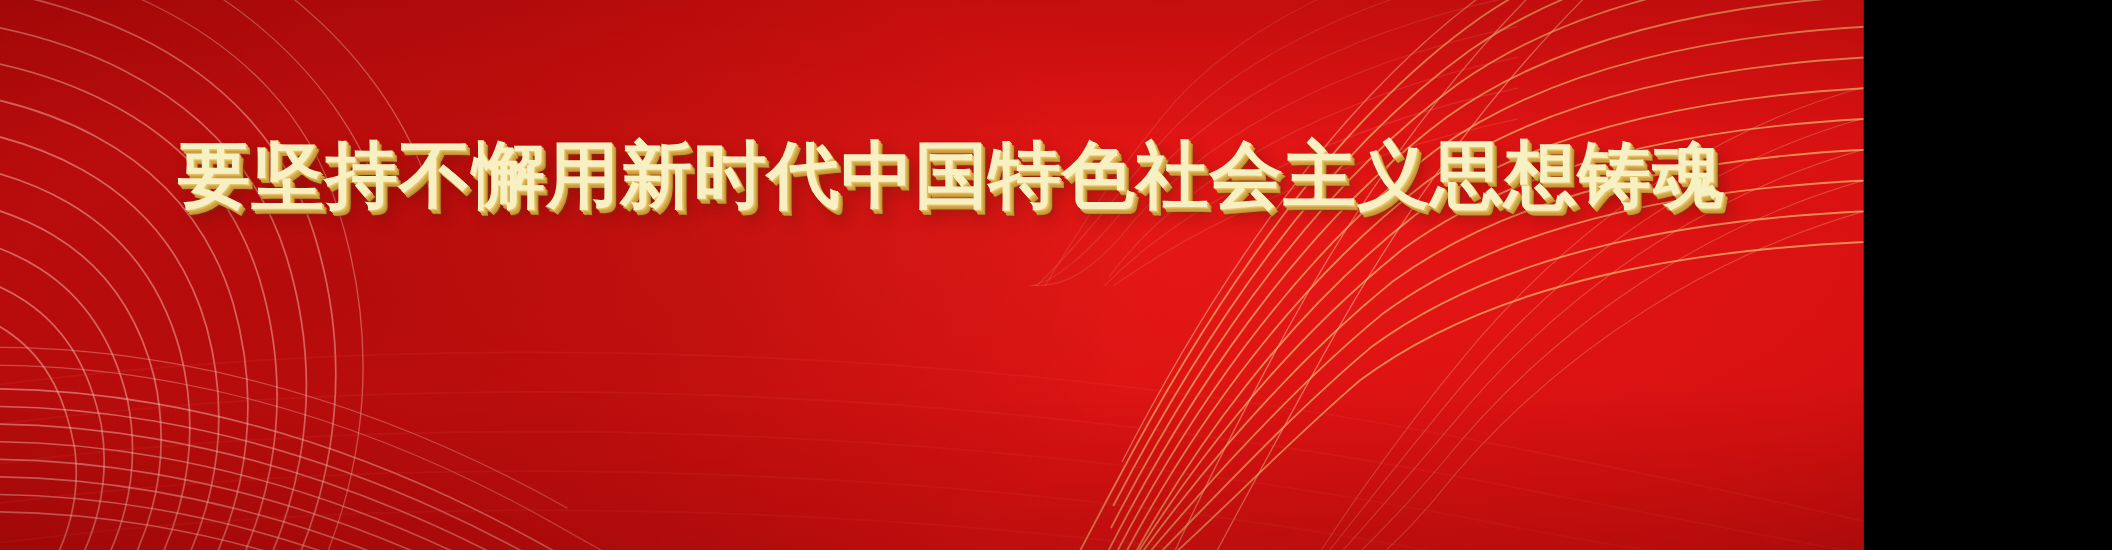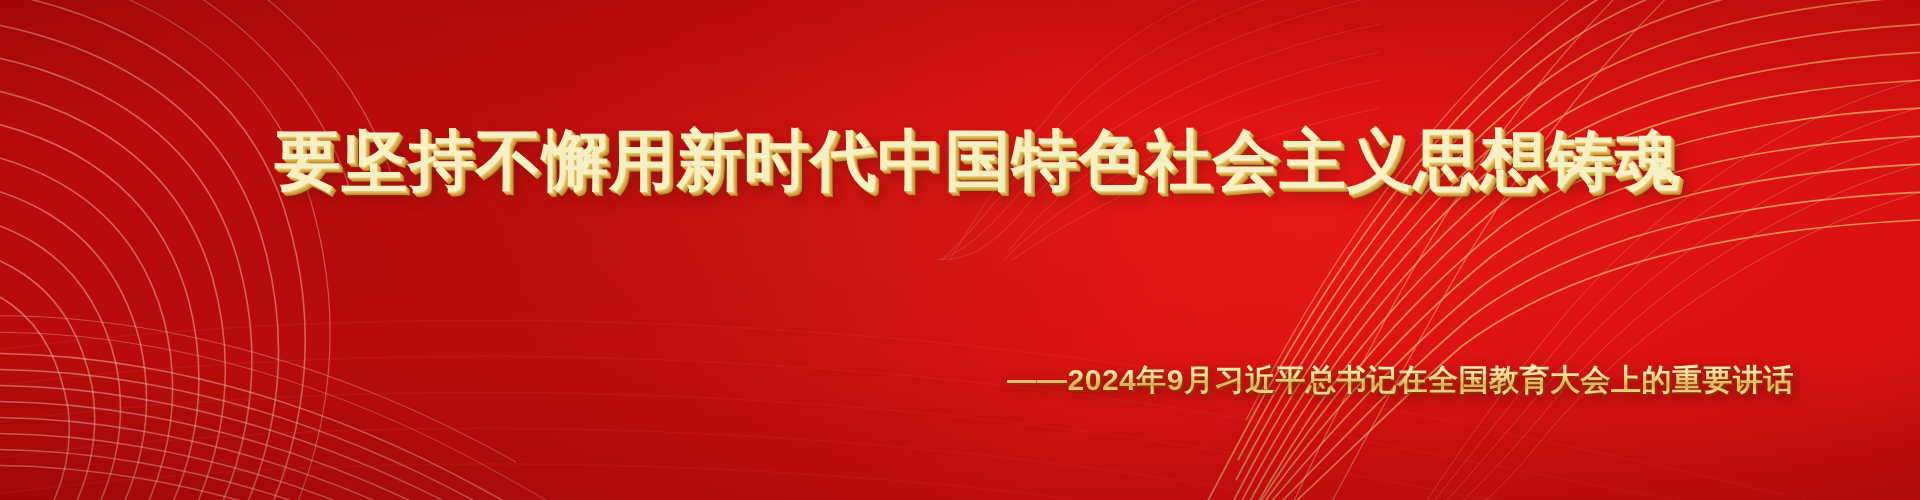--- a/index.html
+++ b/index.html
@@ -3,25 +3,25 @@
 <meta charset="utf-8">
 <title>banner</title>
 <style>
   html, body {
     margin: 0;
     padding: 0;
     background: #000;
   }
   .banner {
     position: relative;
-    width: 1920px;
+    width: 1694px;
     height: 500px;
     overflow: hidden;
     background: #8b5cf6;
-    font-family: Liberation Sans, sans-serif;
+    font-family: Liberation Serif, serif;
   }
 
   
   .bg-base {
     position: absolute;
     inset: 0;
     background:
       radial-gradient(ellipse 70% 120% at 18% 52%, #B00A0A 0%, #B80C0C 26%, rgba(199,16,16,0) 62%),
       radial-gradient(ellipse 95% 130% at 72% 44%, #E21414 0%, #D81111 32%, rgba(205,15,15,0) 70%),
       linear-gradient(100deg, #A80808 0%, #BE0D0D 20%, #CE1010 44%, #DC1313 62%, #D61111 78%, #C20E0E 92%, #B00A0A 100%);
@@ -198,16 +198,15 @@
     </svg>
   </div>
 
   <div class="bg-vignette"></div>
 
   <div class="content">
     <div class="headline">
       <div class="line line-1">要坚持不懈用新时代中国特色社会主义思想铸魂</div>
     </div>
 
-    <div class="attribution">——2024年9月习近平总书记在全国教育大会上的重要讲话</div>
   </div>
 
 </div>
 
 </body></html>

